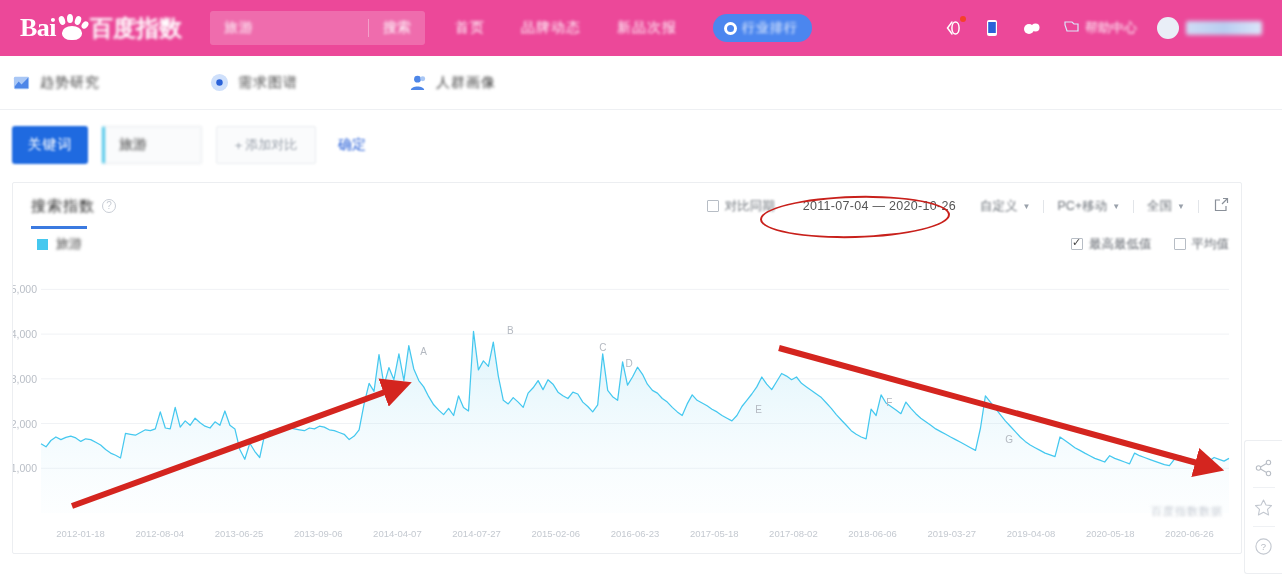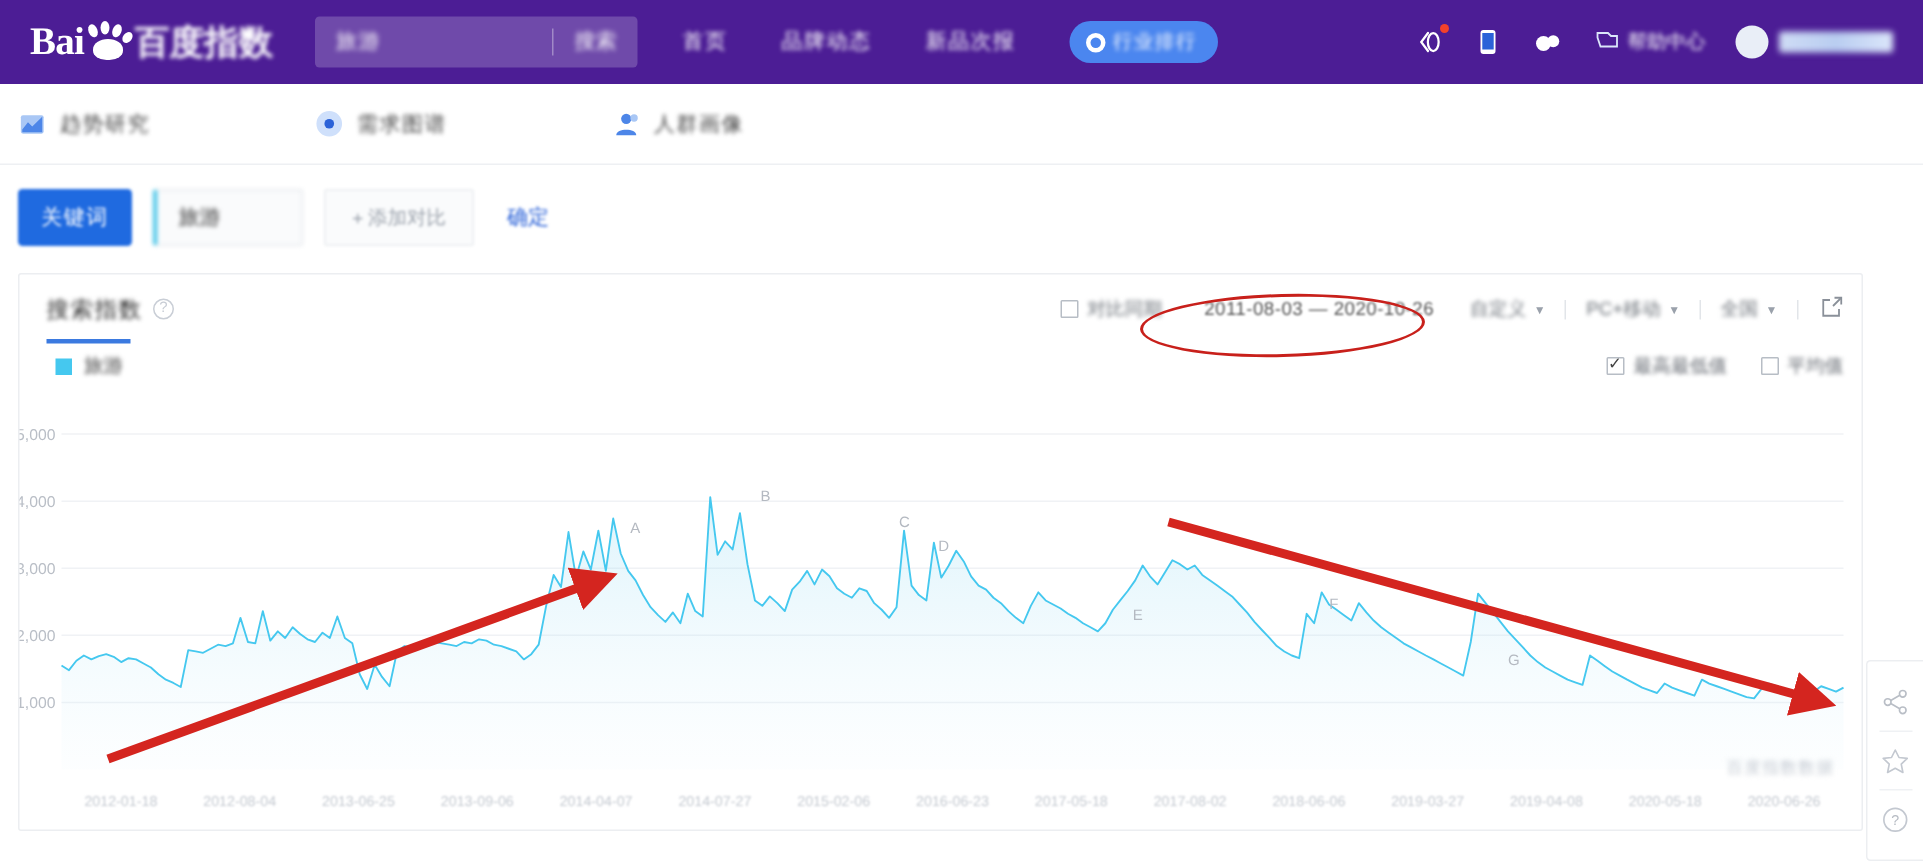--- a/index.html
+++ b/index.html
@@ -7,21 +7,21 @@
     width: 1282px; height: 576px;
     font-family: "Liberation Sans", sans-serif;
     background: #ffffff;
     overflow: hidden;
   }
 
   
   .topbar {
     position: relative;
     height: 56px;
-    background: #4c1d95;
+    background: #ec4899;
     display: flex;
     align-items: center;
     padding: 0 16px;
   }
   .logo {
     display: flex; align-items: center;
     margin-left: 4px; margin-right: 28px;
     filter: blur(0.3px);
   }
   .logo-bai {
@@ -370,21 +370,21 @@
     <span class="card-title">搜索指数</span>
     <span class="info-ic">?</span>
     <div class="title-underline"></div>
 
     <div class="card-head-right">
       <div class="chk-row">
         <span class="chkbox"></span>
         <span class="blurtxt">对比同期</span>
       </div>
       <div style="width:28px"></div>
-      <div class="daterange">2011-08-03 — 2020-10-26</div>
+      <div class="daterange">2011-07-04 — 2020-10-26</div>
       <div style="width:24px"></div>
       <div class="dd">
         <span class="blurtxt">自定义</span>
         <span class="caret">▼</span>
       </div>
       <div class="hsep"></div>
       <div class="dd">
         <span class="blurtxt">PC+移动</span>
         <span class="caret">▼</span>
       </div>

